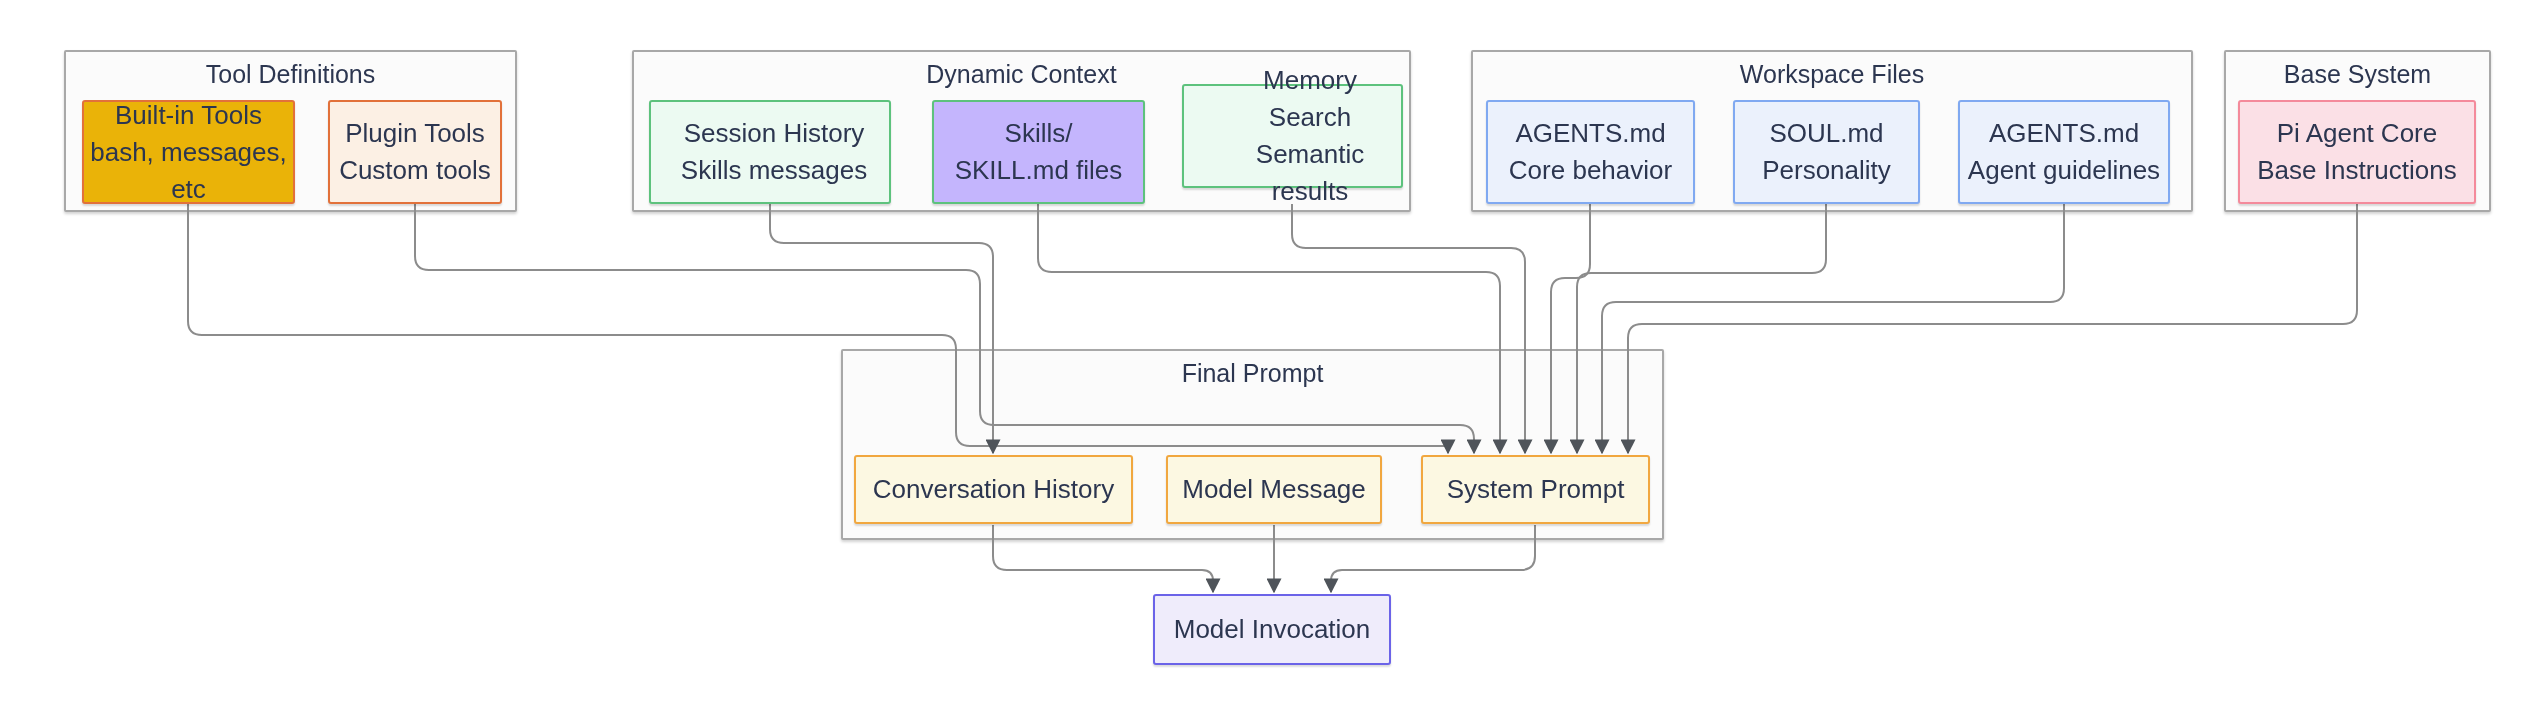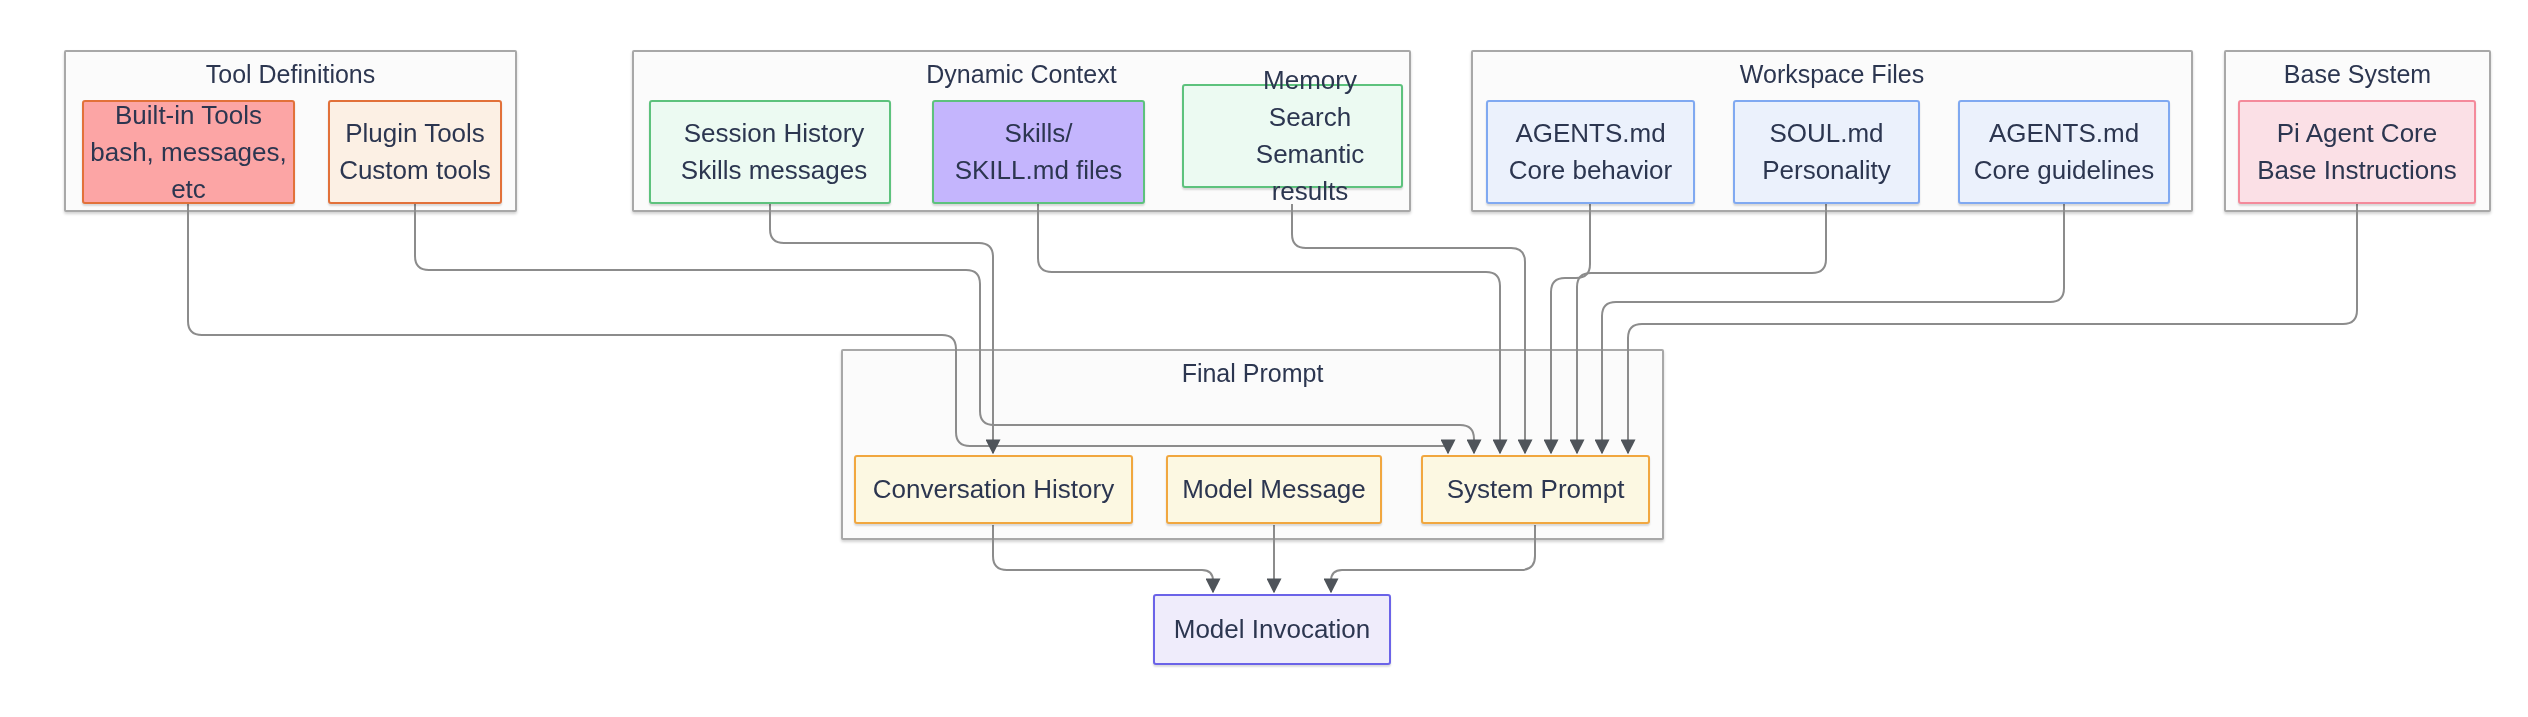--- a/index.html
+++ b/index.html
@@ -90,21 +90,21 @@
       <path d="M1276,204L1276,234Q1276,248 1290,248L1495,248Q1509,248 1509,262L1509,453" class="edge" stroke="#8C8C8C" marker-end="url(#arrow)"></path>
       <path d="M1574,204L1574,264Q1574,278 1560,278L1549,278Q1535,278 1535,292L1535,453" class="edge" stroke="#8C8C8C" marker-end="url(#arrow)"></path>
       <path d="M1810,204L1810,259Q1810,273 1796,273L1575,273Q1561,273 1561,287L1561,453" class="edge" stroke="#8C8C8C" marker-end="url(#arrow)"></path>
       <path d="M2048,204L2048,288Q2048,302 2034,302L1600,302Q1586,302 1586,316L1586,453" class="edge" stroke="#8C8C8C" marker-end="url(#arrow)"></path>
       <path d="M2341,204L2341,310Q2341,324 2327,324L1626,324Q1612,324 1612,338L1612,453" class="edge" stroke="#8C8C8C" marker-end="url(#arrow)"></path>
       <path d="M977,525L977,556Q977,570 991,570L1186,570Q1197,570 1197,581L1197,592" class="edge" stroke="#8C8C8C" marker-end="url(#arrow)"></path>
       <path d="M1258,525L1258,592" class="edge" stroke="#8C8C8C" marker-end="url(#arrow)"></path>
       <path d="M1519,525L1519,556Q1519,570 1505,570L1326,570Q1315,570 1315,581L1315,592" class="edge" stroke="#8C8C8C" marker-end="url(#arrow)"></path>
     </svg>
 
-  <div class="node" style="left: 66px; top: 100px; width: 213px; height: 104px; border-color: rgb(226, 113, 58); background: #fca5a5;">
+  <div class="node" style="left: 66px; top: 100px; width: 213px; height: 104px; border-color: rgb(226, 113, 58); background: #eab308;">
     <span>Built-in Tools</span>
     <span>bash, messages, etc</span>
   </div>
   <div class="node" style="left: 312px; top: 100px; width: 174px; height: 104px; border-color: rgb(226, 113, 58); background: rgb(252, 240, 228);">
     <span>Plugin Tools</span>
     <span>Custom tools</span>
   </div>
   <div class="node" style="left: 633px; top: 100px; width: 242px; height: 104px; border-color: rgb(93, 194, 125); background: rgb(236, 250, 242); padding-left: 8px;">
     <span>Session History</span>
     <span>Skills messages</span>
@@ -120,21 +120,21 @@
   <div class="node" style="left: 1470px; top: 100px; width: 209px; height: 104px; border-color: rgb(128, 169, 241); background: rgb(235, 241, 252);">
     <span>AGENTS.md</span>
     <span>Core behavior</span>
   </div>
   <div class="node" style="left: 1717px; top: 100px; width: 187px; height: 104px; border-color: rgb(128, 169, 241); background: rgb(235, 241, 252);">
     <span>SOUL.md</span>
     <span>Personality</span>
   </div>
   <div class="node" style="left: 1942px; top: 100px; width: 212px; height: 104px; border-color: rgb(128, 169, 241); background: rgb(235, 241, 252);">
     <span>AGENTS.md</span>
-    <span>Core guidelines</span>
+    <span>Agent guidelines</span>
   </div>
   <div class="node" style="left: 2222px; top: 100px; width: 238px; height: 104px; border-color: rgb(244, 138, 155); background: rgb(251, 224, 230); text-align: right;">
     <span>Pi Agent Core</span>
     <span>Base Instructions</span>
   </div>
   <div class="node" style="left: 838px; top: 455px; width: 279px; height: 69px; border-color: rgb(241, 167, 63); background: rgb(252, 248, 226);">
     <span>Conversation History</span>
 
   </div>
   <div class="node" style="left: 1150px; top: 455px; width: 216px; height: 69px; border-color: rgb(241, 167, 63); background: rgb(252, 248, 226);">

